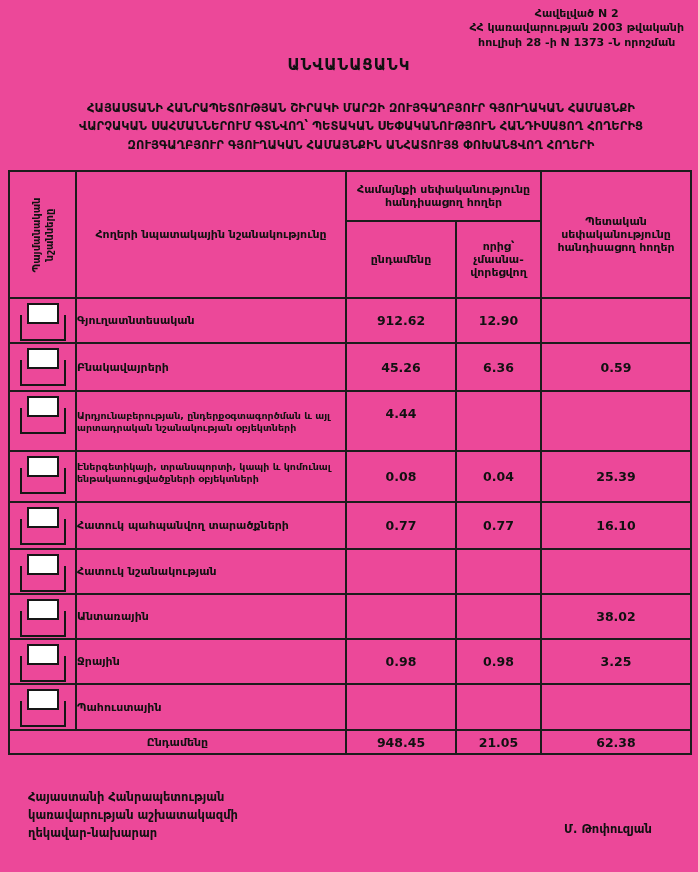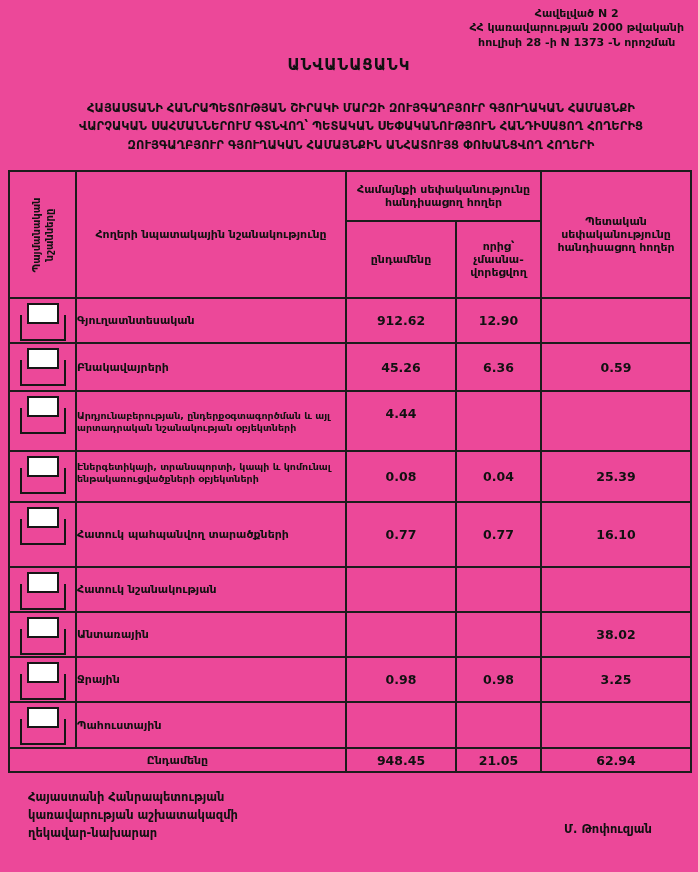--- a/index.html
+++ b/index.html
@@ -79,21 +79,21 @@
     position:absolute; right:46px; top:822px; font-size:11.5px;
   }
 </style>
 </head>
 <body>
 
 <div class="page">
 
   <div class="appendix">
     <div>Հավելված N 2</div>
-    <div>ՀՀ կառավարության 2000 թվականի</div>
+    <div>ՀՀ կառավարության 2003 թվականի</div>
     <div>հուլիսի 28 -ի N 1373 -Ն որոշման</div>
   </div>
 
   <div class="doc-title">ԱՆՎԱՆԱՑԱՆԿ</div>
 
   <div class="doc-subtitle">
     <div>ՀԱՅԱՍՏԱՆԻ ՀԱՆՐԱՊԵՏՈՒԹՅԱՆ ՇԻՐԱԿԻ ՄԱՐԶԻ ԶՈՒՅԳԱՂԲՅՈՒՐ ԳՅՈՒՂԱԿԱՆ ՀԱՄԱՅՆՔԻ</div>
     <div>ՎԱՐՉԱԿԱՆ ՍԱՀՄԱՆՆԵՐՈՒՄ ԳՏՆՎՈՂ՝ ՊԵՏԱԿԱՆ ՍԵՓԱԿԱՆՈՒԹՅՈՒՆ ՀԱՆԴԻՍԱՑՈՂ ՀՈՂԵՐԻՑ</div>
     <div>ԶՈՒՅԳԱՂԲՅՈՒՐ ԳՅՈՒՂԱԿԱՆ ՀԱՄԱՅՆՔԻՆ ԱՆՀԱՏՈՒՅՑ ՓՈԽԱՆՑՎՈՂ ՀՈՂԵՐԻ</div>
   </div>
@@ -170,21 +170,21 @@
               <div class="legend-outer"></div>
               <div class="legend-inner"></div>
             </div>
         </td>
         <td class="cell-label small">Էներգետիկայի, տրանսպորտի, կապի և կոմունալ ենթակառուցվածքների  օբյեկտների</td>
         <td class="cell-val">0.08</td>
         <td class="cell-val">0.04</td>
         <td class="cell-val">25.39</td>
       </tr>
 
-      <tr style="height:65px">
+      <tr style="height:47px">
         <td class="cell-sym">
           <div class="legend">
               <div class="legend-outer"></div>
               <div class="legend-inner"></div>
             </div>
         </td>
         <td class="cell-label">Հատուկ պահպանվող տարածքների</td>
         <td class="cell-val">0.77</td>
         <td class="cell-val">0.77</td>
         <td class="cell-val">16.10</td>
@@ -239,21 +239,21 @@
         <td class="cell-label">Պահուստային</td>
         <td class="cell-val"></td>
         <td class="cell-val"></td>
         <td class="cell-val"></td>
       </tr>
 
       <tr style="height:24px">
         <td class="total-label" colspan="2">Ընդամենը</td>
         <td class="total-val">948.45</td>
         <td class="total-val">21.05</td>
-        <td class="total-val">62.94</td>
+        <td class="total-val">62.38</td>
       </tr>
     </tbody>
   </table>
 
   <div class="footer-left">
     <div>Հայաստանի Հանրապետության</div>
     <div>կառավարության աշխատակազմի</div>
     <div>ղեկավար-նախարար</div>
   </div>
 

